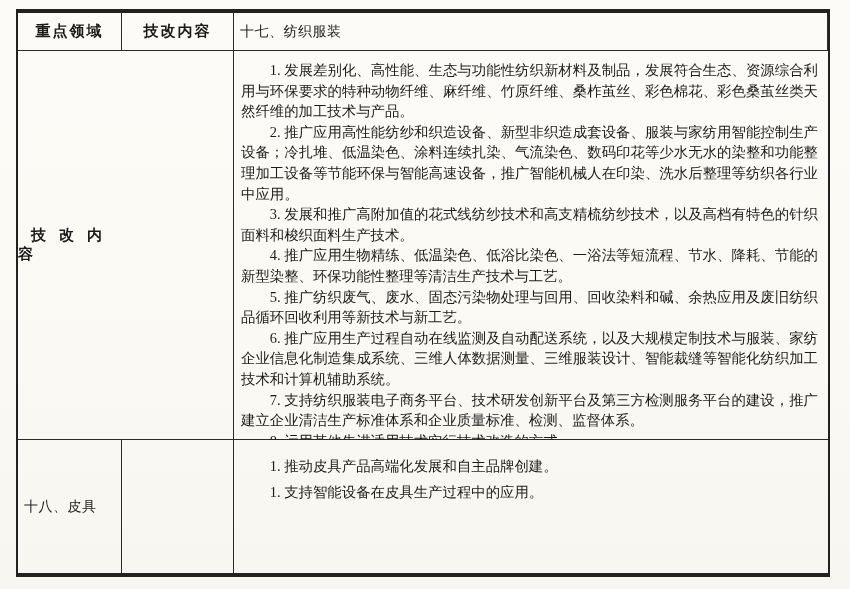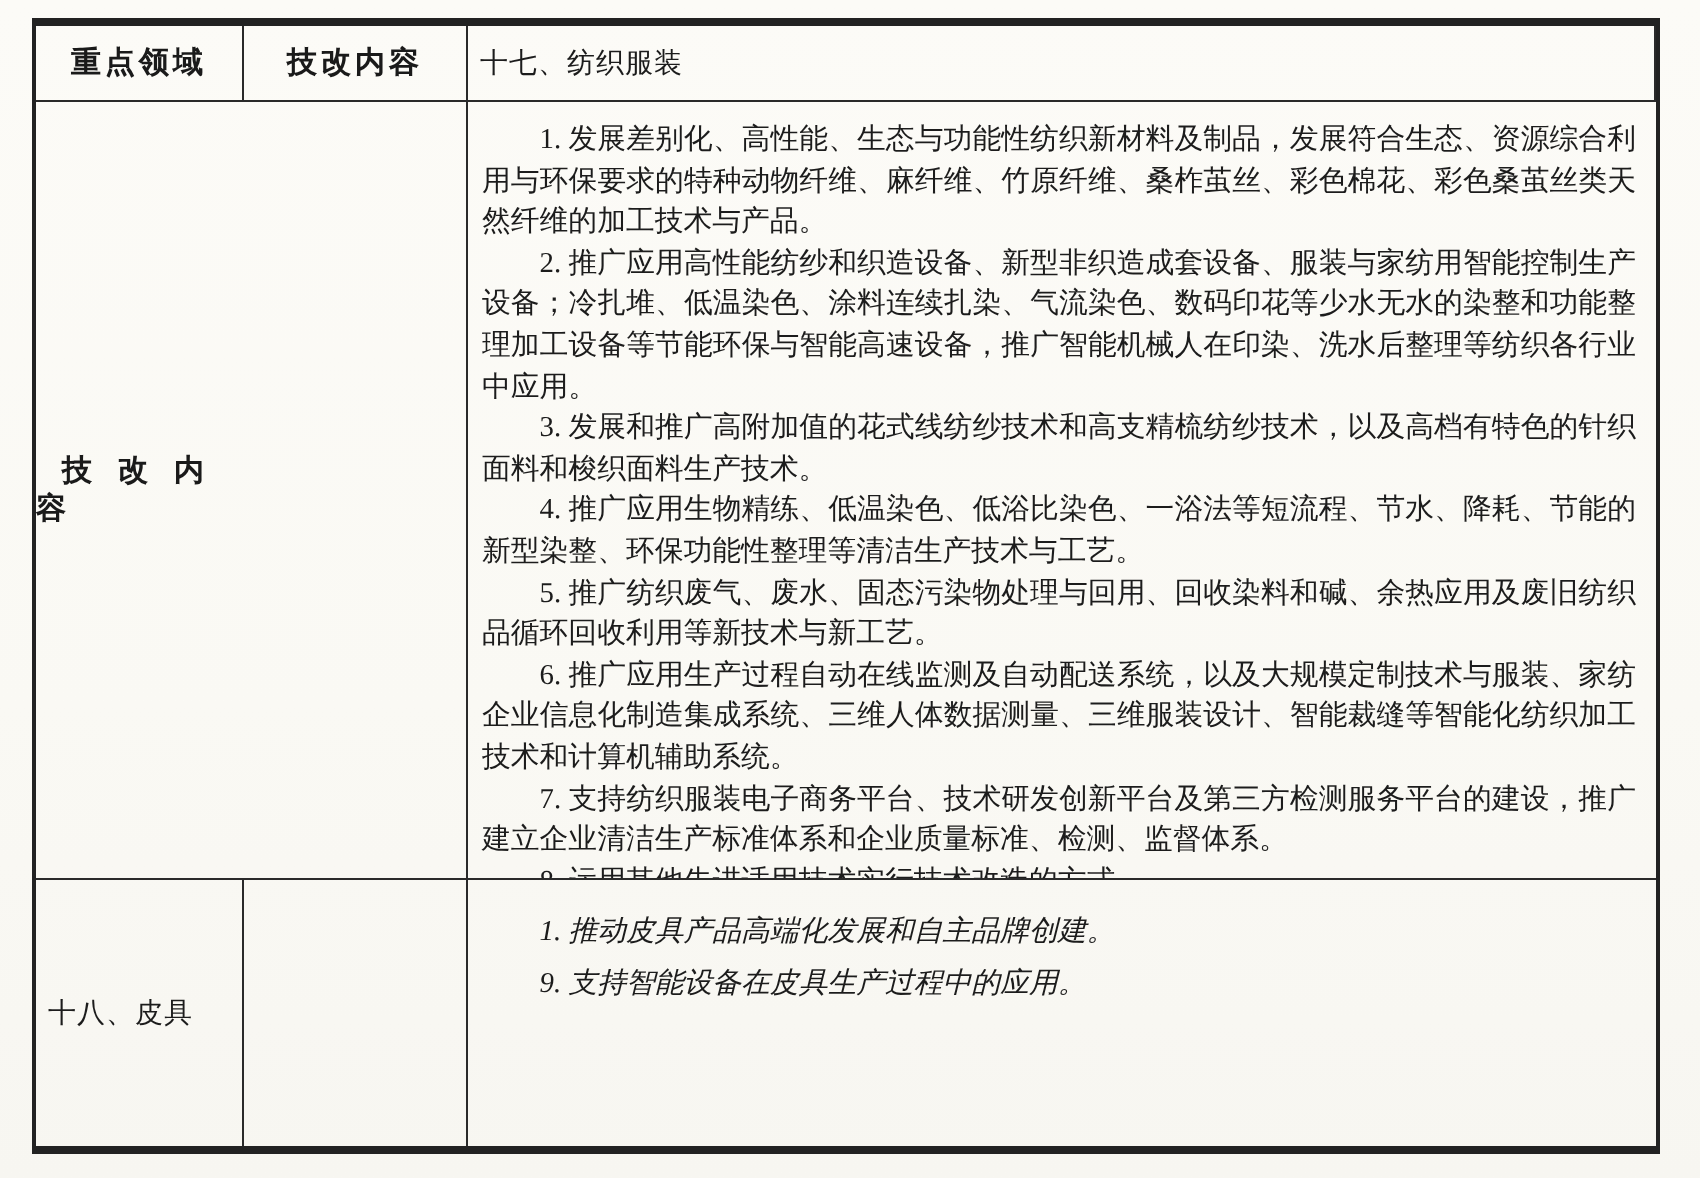--- a/index.html
+++ b/index.html
@@ -53,21 +53,21 @@
     white-space: nowrap;
   }
   .content {
     padding: 9px 10px 0 7px;
     font-size: 14.4px;
     line-height: 20.6px;
     text-align: justify;
   }
   .content .item { text-indent: 2em; }
   .content.loose { padding-top: 16px; }
-  .content.loose .item { margin-bottom: 6px; line-height: 20px; font-style: italic; }
+  .content.loose .item { margin-bottom: 6px; line-height: 20px; }
 </style>
 </head>
 <body>
 
 <div class="page">
   <div class="tbl">
     <div class="cell head hrow c1">重点领域</div>
     <div class="cell head hrow c2">技改内容</div>
     <div class="cell area c1 r1">十七、纺织服装</div>
 
@@ -80,16 +80,16 @@
         <p class="item">4. 推广应用生物精练、低温染色、低浴比染色、一浴法等短流程、节水、降耗、节能的新型染整、环保功能性整理等清洁生产技术与工艺。</p>
         <p class="item">5. 推广纺织废气、废水、固态污染物处理与回用、回收染料和碱、余热应用及废旧纺织品循环回收利用等新技术与新工艺。</p>
         <p class="item">6. 推广应用生产过程自动在线监测及自动配送系统，以及大规模定制技术与服装、家纺企业信息化制造集成系统、三维人体数据测量、三维服装设计、智能裁缝等智能化纺织加工技术和计算机辅助系统。</p>
         <p class="item">7. 支持纺织服装电子商务平台、技术研发创新平台及第三方检测服务平台的建设，推广建立企业清洁生产标准体系和企业质量标准、检测、监督体系。</p>
         <p class="item">8. 运用其他先进适用技术实行技术改造的方式。</p>
       </div>
       <div class="cell area c1">十八、皮具</div>
       <div class="cell dir c2"></div>
       <div class="cell content loose">
         <p class="item">1. 推动皮具产品高端化发展和自主品牌创建。</p>
-        <p class="item">9. 支持智能设备在皮具生产过程中的应用。</p>
+        <p class="item">1. 支持智能设备在皮具生产过程中的应用。</p>
       </div>
     </div>
 </div>
 
 </body></html>

